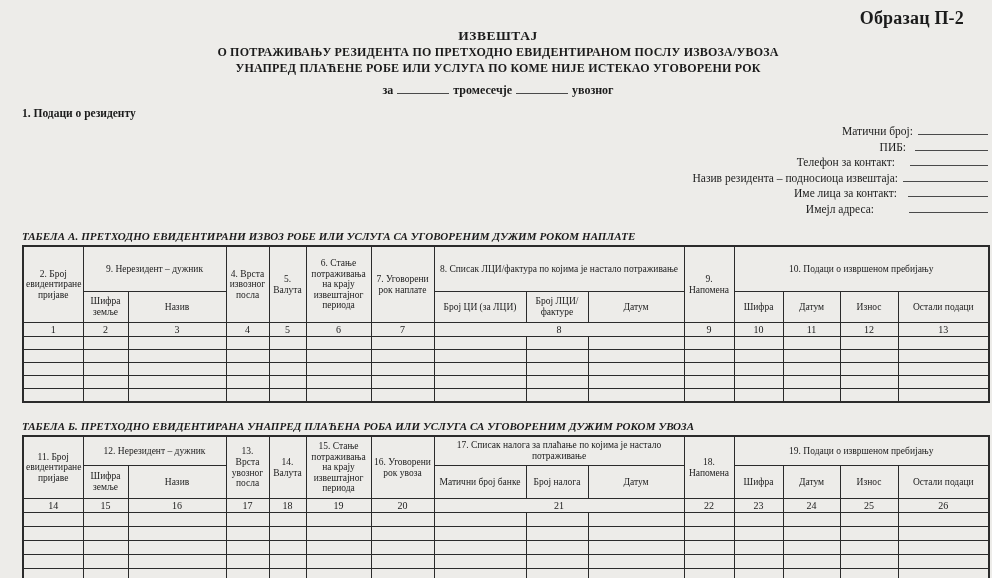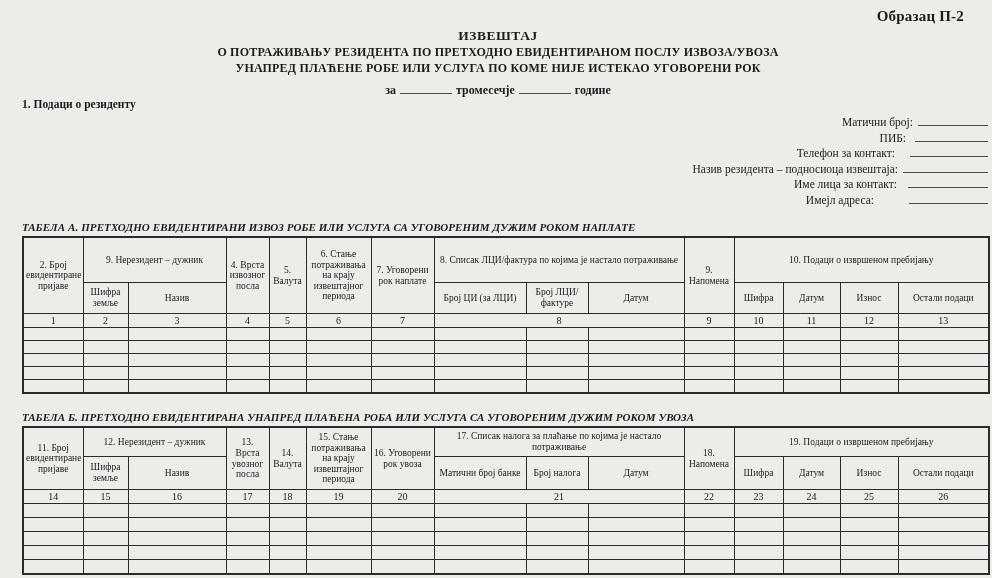--- a/index.html
+++ b/index.html
@@ -5,31 +5,31 @@
   html,body { margin:0; padding:0; }
   body {
     width: 992px; height: 578px;
     background: #edece9;
     font-family: "Liberation Serif", serif;
     color: #1b1b1b;
     overflow: hidden;
   }
   .page { position: relative; width: 992px; height: 578px; box-sizing: border-box; padding: 6px 4px 0 22px; }
 
-  .form-code { position: absolute; top: 8px; right: 28px; font-weight: bold; font-size: 15px; letter-spacing: .2px; }
+  .form-code { position: absolute; top: 8px; right: 28px; font-weight: bold; font-size: 18px; letter-spacing: .2px; }
 
   .titles { text-align: center; margin-top: 22px; width: 952px; }
   .title  { font-size: 13.5px; font-weight: bold; letter-spacing: .5px; }
   .sub    { font-size: 12px;  font-weight: bold; margin-top: 1px; letter-spacing: .2px; }
   .period { font-size: 12px;  font-weight: bold; margin-top: 7px; }
 
   .blank { display: inline-block; border-bottom: 1px solid #4a4a4a; height: 10px; vertical-align: baseline; }
   .pb { width: 52px; margin: 0 4px; }
 
-  .resident { font-size: 11.5px; }
+  .resident { margin-top: 9px; font-size: 11.5px; }
   .res-h { font-weight: bold; font-size: 11.5px; height: 17px; }
   .field { height: 15.5px; line-height: 15.5px; white-space: nowrap; text-align: right; }
   .b1 { width: 70px; margin-left: 5px; }
   .b2 { width: 73px; margin-left: 9px; }
   .b3 { width: 85px; margin-left: 5px; }
   .b4 { width: 78px; margin-left: 15px; }
   .b5 { width: 80px; margin-left: 11px; }
   .b6 { width: 79px; margin-left: 35px; }
 
   .tbl-title { font-style: italic; font-weight: bold; font-size: 11px; margin-top: 13px; margin-bottom: 3px; letter-spacing: .1px; }
@@ -51,21 +51,21 @@
 
 <div class="page">
 
   <div class="form-code">Образац П-2</div>
 
   <div class="titles">
     <div class="title">ИЗВЕШТАЈ</div>
     <div class="sub">О ПОТРАЖИВАЊУ РЕЗИДЕНТА ПО ПРЕТХОДНО ЕВИДЕНТИРАНОМ ПОСЛУ ИЗВОЗА/УВОЗА</div>
     <div class="sub">УНАПРЕД ПЛАЋЕНЕ РОБЕ ИЛИ УСЛУГА ПО КОМЕ НИЈЕ ИСТЕКАО УГОВОРЕНИ РОК</div>
     <div class="period">
-      <span>за</span><span class="blank pb"></span><span>тромесечје</span><span class="blank pb"></span><span>године</span>
+      <span>за</span><span class="blank pb"></span><span>тромесечје</span><span class="blank pb"></span><span>увозног</span>
     </div>
   </div>
 
   <div class="resident">
     <div class="res-h">1. Подаци о резиденту</div>
     <div class="field"><span>Матични број:</span><span class="blank b1"></span></div>
     <div class="field"><span>ПИБ:</span><span class="blank b2"></span></div>
     <div class="field"><span>Телефон за контакт:</span><span class="blank b4"></span></div>
     <div class="field"><span>Назив резидента – подносиоца извештаја:</span><span class="blank b3"></span></div>
     <div class="field"><span>Име лица за контакт:</span><span class="blank b5"></span></div>

